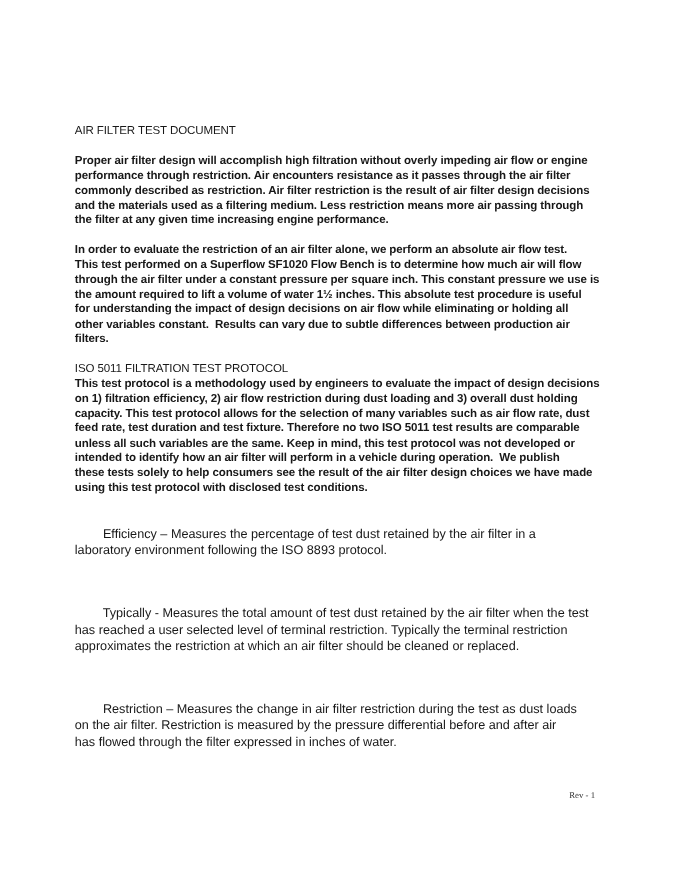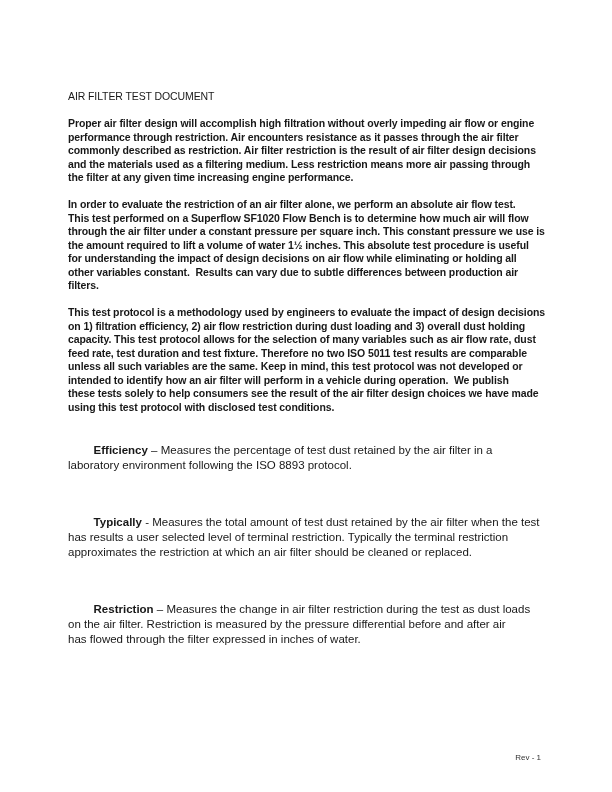--- a/index.html
+++ b/index.html
@@ -13,21 +13,21 @@
     height: 792px;
     background: #ffffff;
     overflow: hidden;
     box-sizing: border-box;
   }
   .content {
     position: absolute;
     top: 0;
     left: 68px;
     right: 60px;
-    padding-top: 90px;
+    padding-top: 113px;
   }
   
   .top-text {
     font-family: "Liberation Sans", "DejaVu Sans", sans-serif;
     font-size: 10.5px;
     line-height: 13.5px;
     color: #181818;
     white-space: pre;
     letter-spacing: -0.1px;
   }
@@ -46,27 +46,27 @@
   
   .def-text {
     font-family: "Liberation Sans", "DejaVu Sans", sans-serif;
     font-size: 11.5px;
     line-height: 15px;
     color: #181818;
     white-space: pre;
     margin: 0 0 12px 0;
   }
   .def-text .term {
-    font-weight: 700;
+    font-weight: 400;
   }
   .footer-rev {
     position: absolute;
-    top: 753px;
+    top: 718px;
     right: 71px;
-    font-family: Liberation Sans, sans-serif;
+    font-family: Liberation Serif, serif;
     font-size: 8px;
     color: #333333;
   }
 </style>
 </head>
 <body>
 
 <div class="page">
   <div class="content">
 
@@ -82,38 +82,39 @@
       <p class="top-text para">In order to evaluate the restriction of an air filter alone, we perform an absolute air flow test.
 This test performed on a Superflow SF1020 Flow Bench is to determine how much air will flow
 through the air filter under a constant pressure per square inch. This constant pressure we use is
 the amount required to lift a volume of water 1½ inches. This absolute test procedure is useful
 for understanding the impact of design decisions on air flow while eliminating or holding all
 other variables constant.  Results can vary due to subtle differences between production air
 filters.</p>
     </section>
 
     <section>
+      <h2 class="top-text section-heading">ISO 5011 FILTRATION TEST PROTOCOL</h2>
       <p class="top-text para">This test protocol is a methodology used by engineers to evaluate the impact of design decisions
 on 1) filtration efficiency, 2) air flow restriction during dust loading and 3) overall dust holding
 capacity. This test protocol allows for the selection of many variables such as air flow rate, dust
 feed rate, test duration and test fixture. Therefore no two ISO 5011 test results are comparable
 unless all such variables are the same. Keep in mind, this test protocol was not developed or
 intended to identify how an air filter will perform in a vehicle during operation.  We publish
 these tests solely to help consumers see the result of the air filter design choices we have made
 using this test protocol with disclosed test conditions.</p>
     </section>
 
     <div>
       <p class="def-text">
         <span class="term">Efficiency</span><span> – Measures the percentage of test dust retained by the air filter in a
 laboratory environment following the ISO 8893 protocol.</span>
       </p>
       <p class="def-text">
         <span class="term">Typically</span><span> - Measures the total amount of test dust retained by the air filter when the test
-has results a user selected level of terminal restriction. Typically the terminal restriction
+has reached a user selected level of terminal restriction. Typically the terminal restriction
 approximates the restriction at which an air filter should be cleaned or replaced.</span>
       </p>
       <p class="def-text">
         <span class="term">Restriction</span><span> – Measures the change in air filter restriction during the test as dust loads
 on the air filter. Restriction is measured by the pressure differential before and after air
 has flowed through the filter expressed in inches of water.</span>
       </p>
     </div>
 
   </div>

